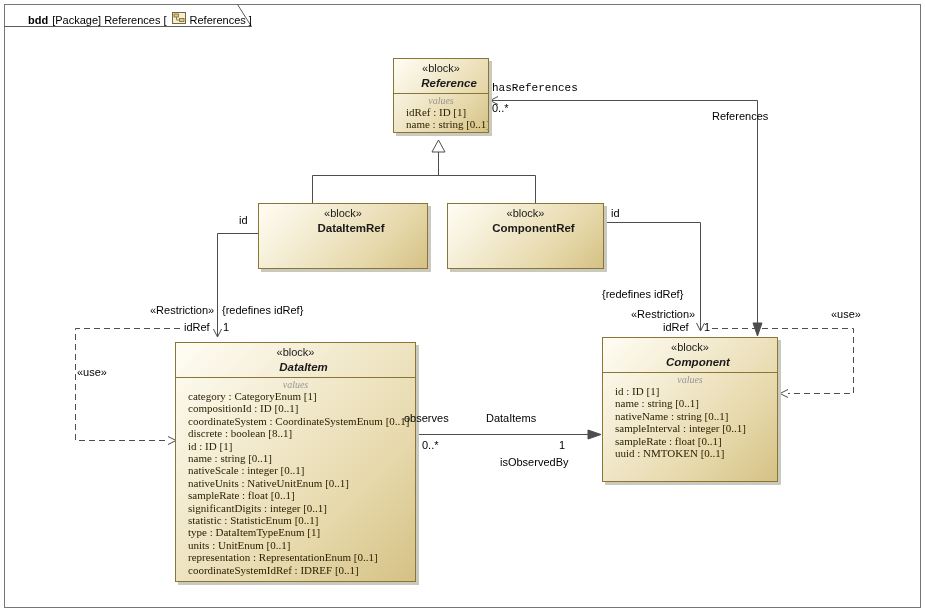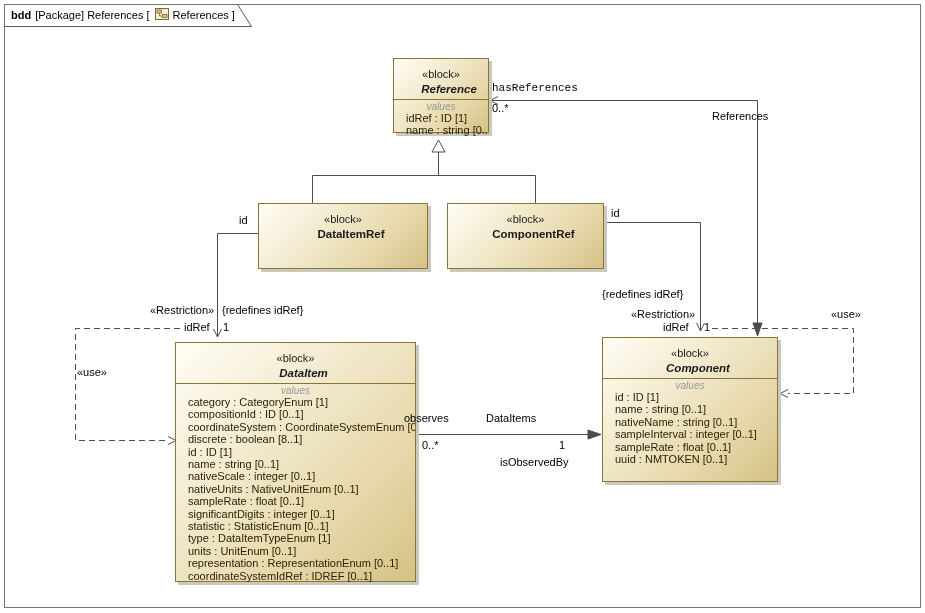--- a/index.html
+++ b/index.html
@@ -2,29 +2,29 @@
 <html><head>
 <meta charset="utf-8">
 <style>
   html,body{margin:0;padding:0;background:#fff;}
   .canvas{position:relative;width:925px;height:613px;background:#ffffff;
           font-family:"Liberation Sans",sans-serif;overflow:hidden;}
   svg.edges{position:absolute;left:0;top:0;z-index:1;}
   .block{position:absolute;z-index:2;border:1px solid #8a7536;
          background:linear-gradient(135deg,#fffdf4 0%,#f5eed6 30%,#e6d8aa 70%,#d5c185 100%);
          box-shadow:3px 3px 0 0 #c9c9be;box-sizing:border-box;}
-  .stype{text-align:center;font-size:11px;color:#1a1a1a;padding-top:9px;line-height:13px;white-space:nowrap;}
+  .stype{text-align:center;font-size:11px;color:#1a1a1a;padding-top:3px;line-height:13px;white-space:nowrap;}
   .bname{text-align:center;font-size:11.5px;font-weight:bold;color:#1a1a1a;padding:1px 0 3px 16px;line-height:14px;white-space:nowrap;}
   .abstract .bname{font-style:italic;}
-  .compartment{border-top:1px solid #8a7536;}
+  .compartment{border-top:1px solid #8a7536;font-family:Liberation Serif, serif;}
   .values-label{text-align:center;font-style:italic;color:#979797;font-size:10px;line-height:11px;padding-top:1px;}
   .attr{font-size:11px;line-height:12.4px;padding-left:12px;color:#2b2304;white-space:nowrap;overflow:hidden;}
   .elabel{position:absolute;z-index:3;font-size:11px;line-height:12px;color:#000;white-space:nowrap;}
-  .tab{position:absolute;left:4px;top:4px;z-index:3;height:22px;display:flex;align-items:center;
-       padding-left:7px;font-size:11px;color:#000;white-space:nowrap;}
+  .tab{position:absolute;left:4px;top:4px;z-index:3;height:22px;display:flex;align-items:flex-end;
+       padding-left:24px;font-size:11px;color:#000;white-space:nowrap;}
   .tab .kind{font-weight:bold;margin-right:4px;}
   .tab .seg{margin-right:4px;}
   .tab-icon{display:inline-block;margin:0 4px 0 1px;}
 </style>
 </head>
 <body>
 
 <div class="canvas">
 
   <svg class="edges" width="925" height="613" viewBox="0 0 925 613">

